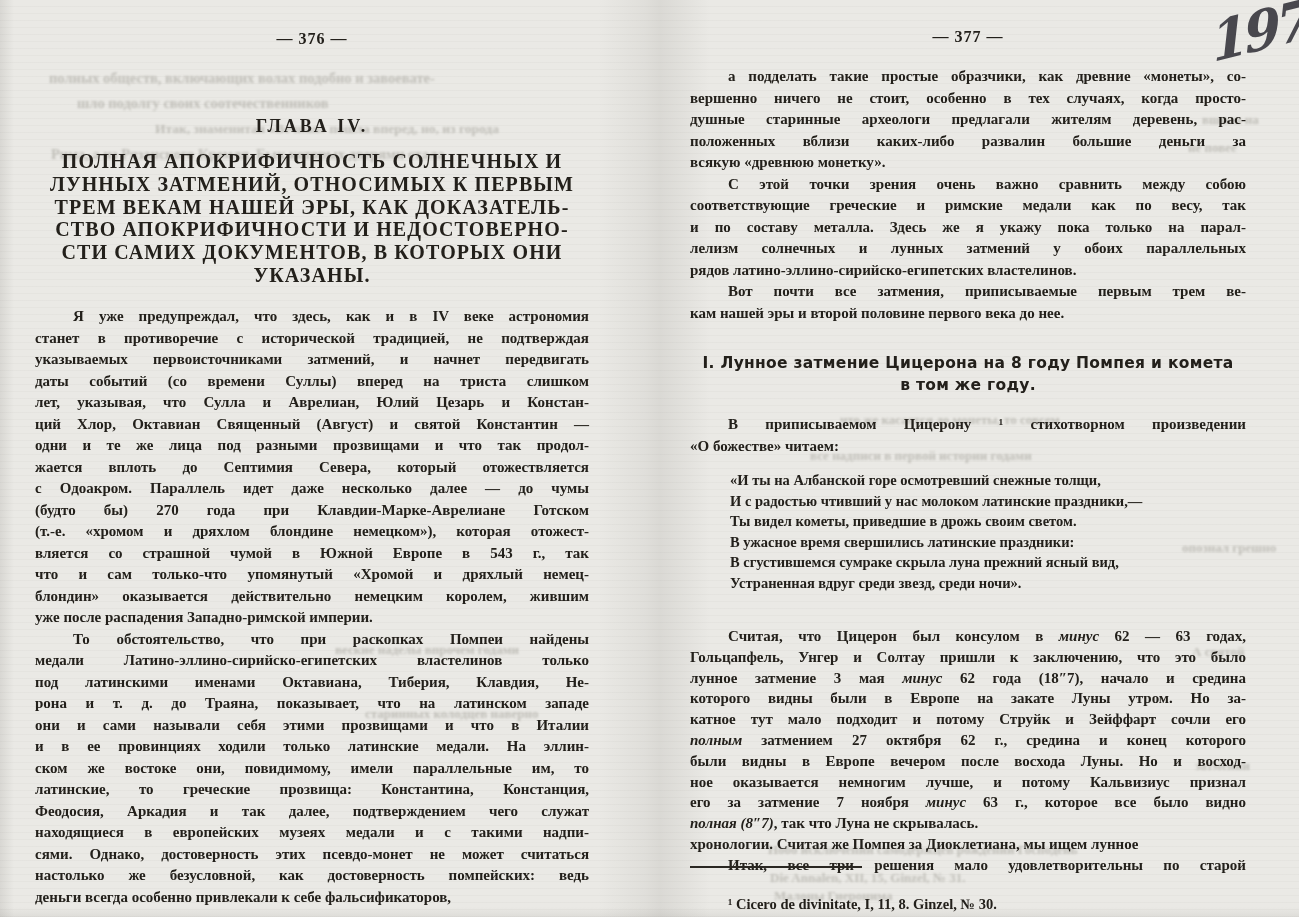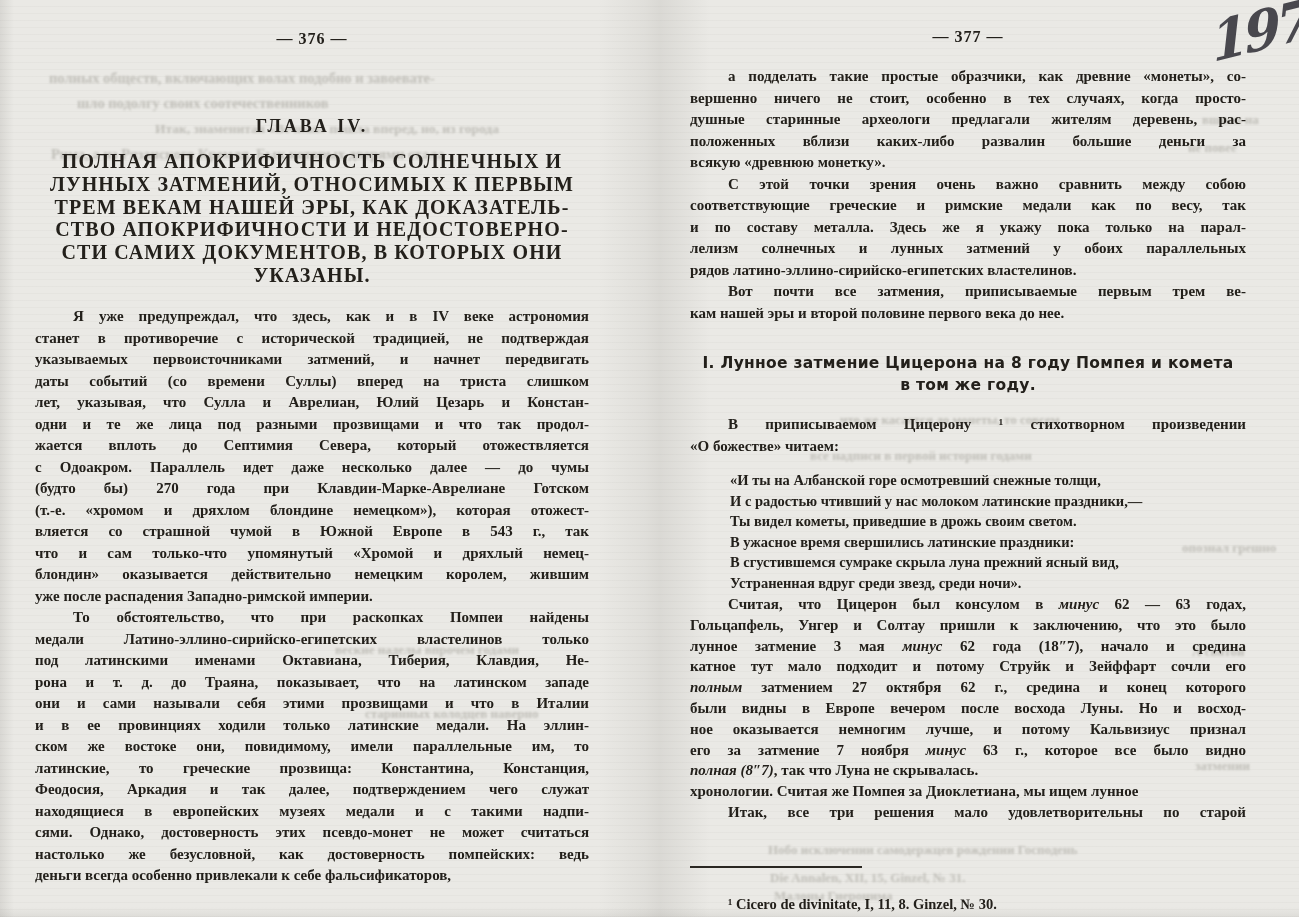--- a/index.html
+++ b/index.html
@@ -33,21 +33,21 @@
 
   .chapter{position:absolute;top:116px;left:0;width:100%;text-align:center;
     font-size:18px;font-weight:bold;letter-spacing:3px;}
 
   .title-block{position:absolute;top:150px;left:0;width:100%;text-align:center;}
   .t-ln{font-size:20px;font-weight:bold;letter-spacing:1.1px;line-height:22.8px;white-space:nowrap;}
 
   .body-block{position:absolute;left:0;width:100%;}
   .page-left  .body-block{top:306px;}
   .rt-top{top:66px;}
-  .rt-bottom{top:594px;}
+  .rt-bottom{top:626px;}
 
   .ln{font-size:15px;font-weight:bold;line-height:21.5px;
       text-align:justify;text-align-last:justify;}
   .rt-bottom .ln{line-height:20.8px;}
   .ln.ind{text-indent:38px;}
   .ln.last{text-align-last:left;}
   .ln i{font-style:italic;}
 
   .section-heading{position:absolute;top:352px;left:0;width:100%;text-align:center;
     font-family:"DejaVu Sans", sans-serif;}
@@ -97,20 +97,21 @@
       <div class="t-ln">СТИ САМИХ ДОКУМЕНТОВ, В КОТОРЫХ ОНИ</div>
       <div class="t-ln">УКАЗАНЫ.</div>
     </div>
   <div class="body-block">
       <div class="para">
         <div class="ln ind">Я уже предупреждал, что здесь, как и в IV веке астрономия</div>
         <div class="ln">станет в противоречие с исторической традицией, не подтверждая</div>
         <div class="ln">указываемых первоисточниками затмений, и начнет передвигать</div>
         <div class="ln">даты событий (со времени Суллы) вперед на триста слишком</div>
         <div class="ln">лет, указывая, что Сулла и Аврелиан, Юлий Цезарь и Констан-</div>
+        <div class="ln">ций Хлор, Октавиан Священный (Август) и святой Константин —</div>
         <div class="ln">одни и те же лица под разными прозвищами и что так продол-</div>
         <div class="ln">жается вплоть до Септимия Севера, который отожествляется</div>
         <div class="ln">с Одоакром. Параллель идет даже несколько далее — до чумы</div>
         <div class="ln">(будто бы) 270 года при Клавдии-Марке-Аврелиане Готском</div>
         <div class="ln">(т.-е. «хромом и дряхлом блондине немецком»), которая отожест-</div>
         <div class="ln">вляется со страшной чумой в Южной Европе в 543 г., так</div>
         <div class="ln">что и сам только-что упомянутый «Хромой и дряхлый немец-</div>
         <div class="ln">блондин» оказывается действительно немецким королем, жившим</div>
         <div class="ln last">уже после распадения Западно-римской империи.</div>
       </div>
@@ -182,20 +183,21 @@
       <div class="ln">Ты видел кометы, приведшие в дрожь своим светом.</div>
       <div class="ln">В ужасное время свершились латинские праздники:</div>
       <div class="ln">В сгустившемся сумраке скрыла луна прежний ясный вид,</div>
       <div class="ln">Устраненная вдруг среди звезд, среди ночи».</div>
     </div>
   <div class="body-block rt-bottom">
       <div class="para">
         <div class="ln ind">Считая, что Цицерон был консулом в <i>минус</i> 62 — 63 годах,</div>
         <div class="ln">Гольцапфель, Унгер и Солтау пришли к заключению, что это было</div>
         <div class="ln">лунное затмение 3 мая <i>минус</i> 62 года (18″7), начало и средина</div>
+        <div class="ln">которого видны были в Европе на закате Луны утром. Но за-</div>
         <div class="ln">катное тут мало подходит и потому Струйк и Зейффарт сочли его</div>
         <div class="ln"><i>полным</i> затмением 27 октября 62 г., средина и конец которого</div>
         <div class="ln">были видны в Европе вечером после восхода Луны. Но и восход-</div>
         <div class="ln">ное оказывается немногим лучше, и потому Кальвизиус признал</div>
         <div class="ln">его за затмение 7 ноября <i>минус</i> 63 г., которое все было видно</div>
         <div class="ln last"><i>полная (8″7)</i>, так что Луна не скрывалась.</div>
       </div>
       <div class="para">
         <div class="ln last">хронологии. Считая же Помпея за Диоклетиана, мы ищем лунное</div>
         <div class="ln ind">Итак, все три решения мало удовлетворительны по старой</div>

